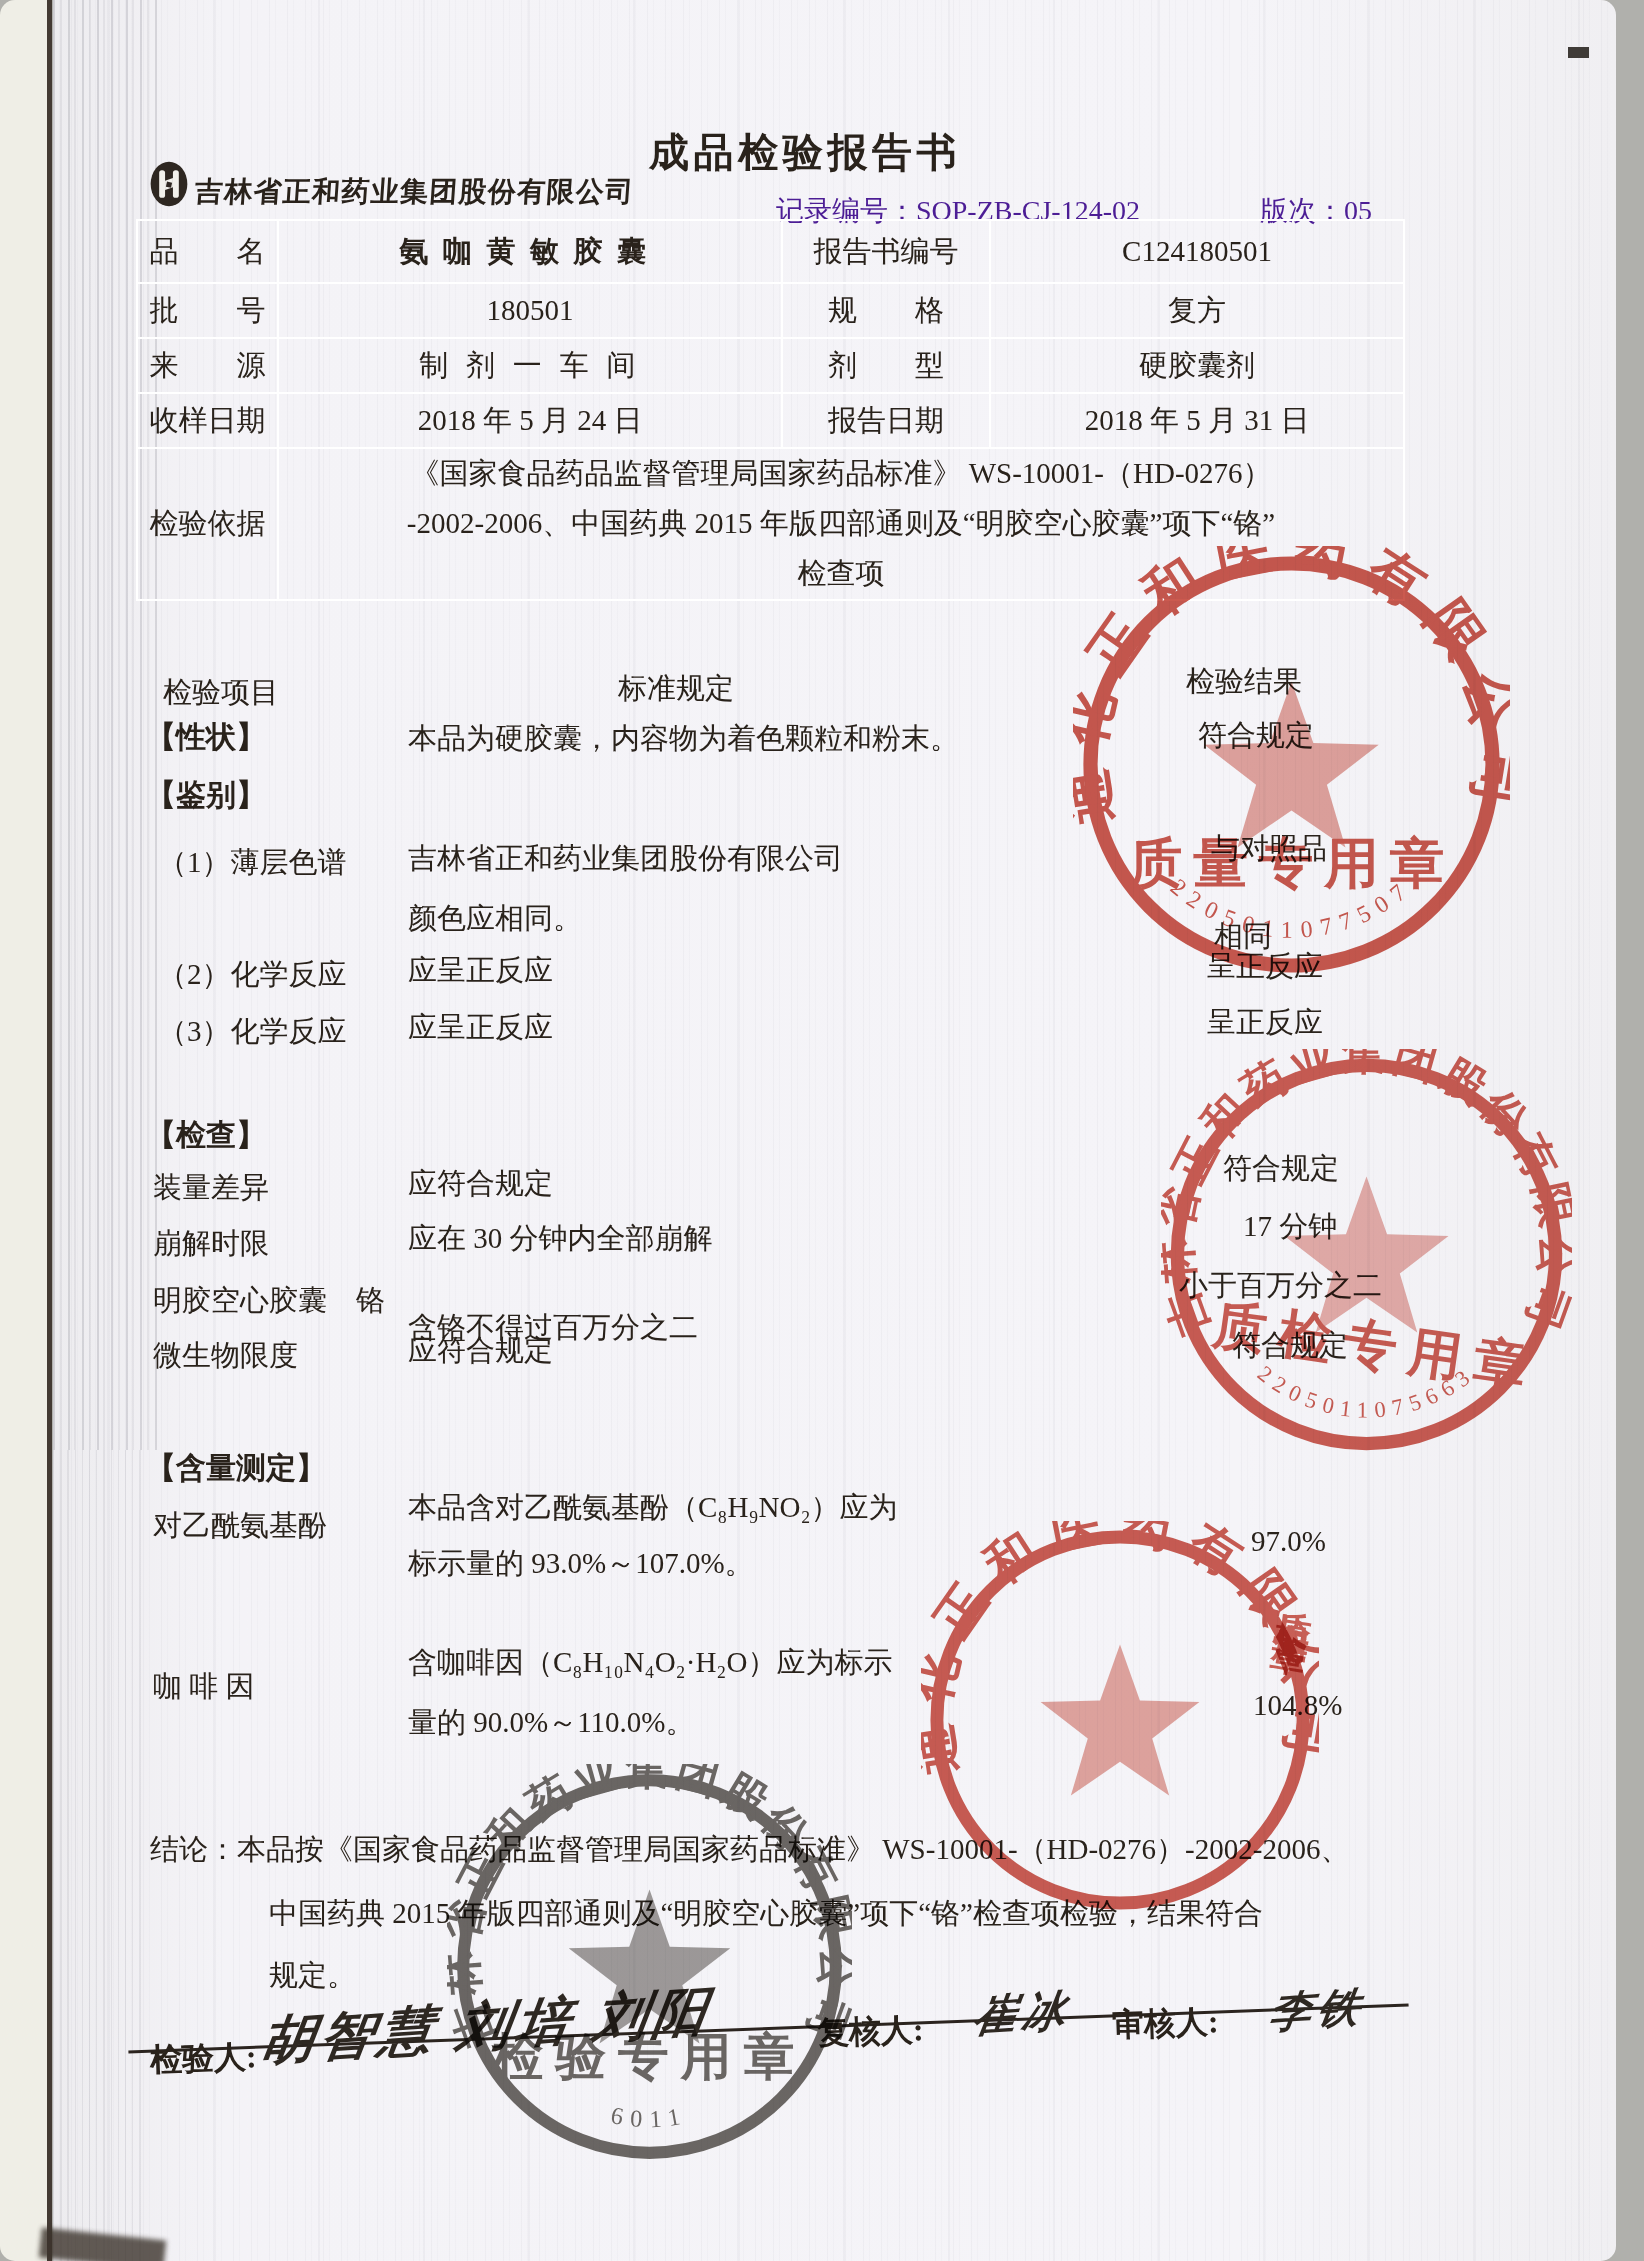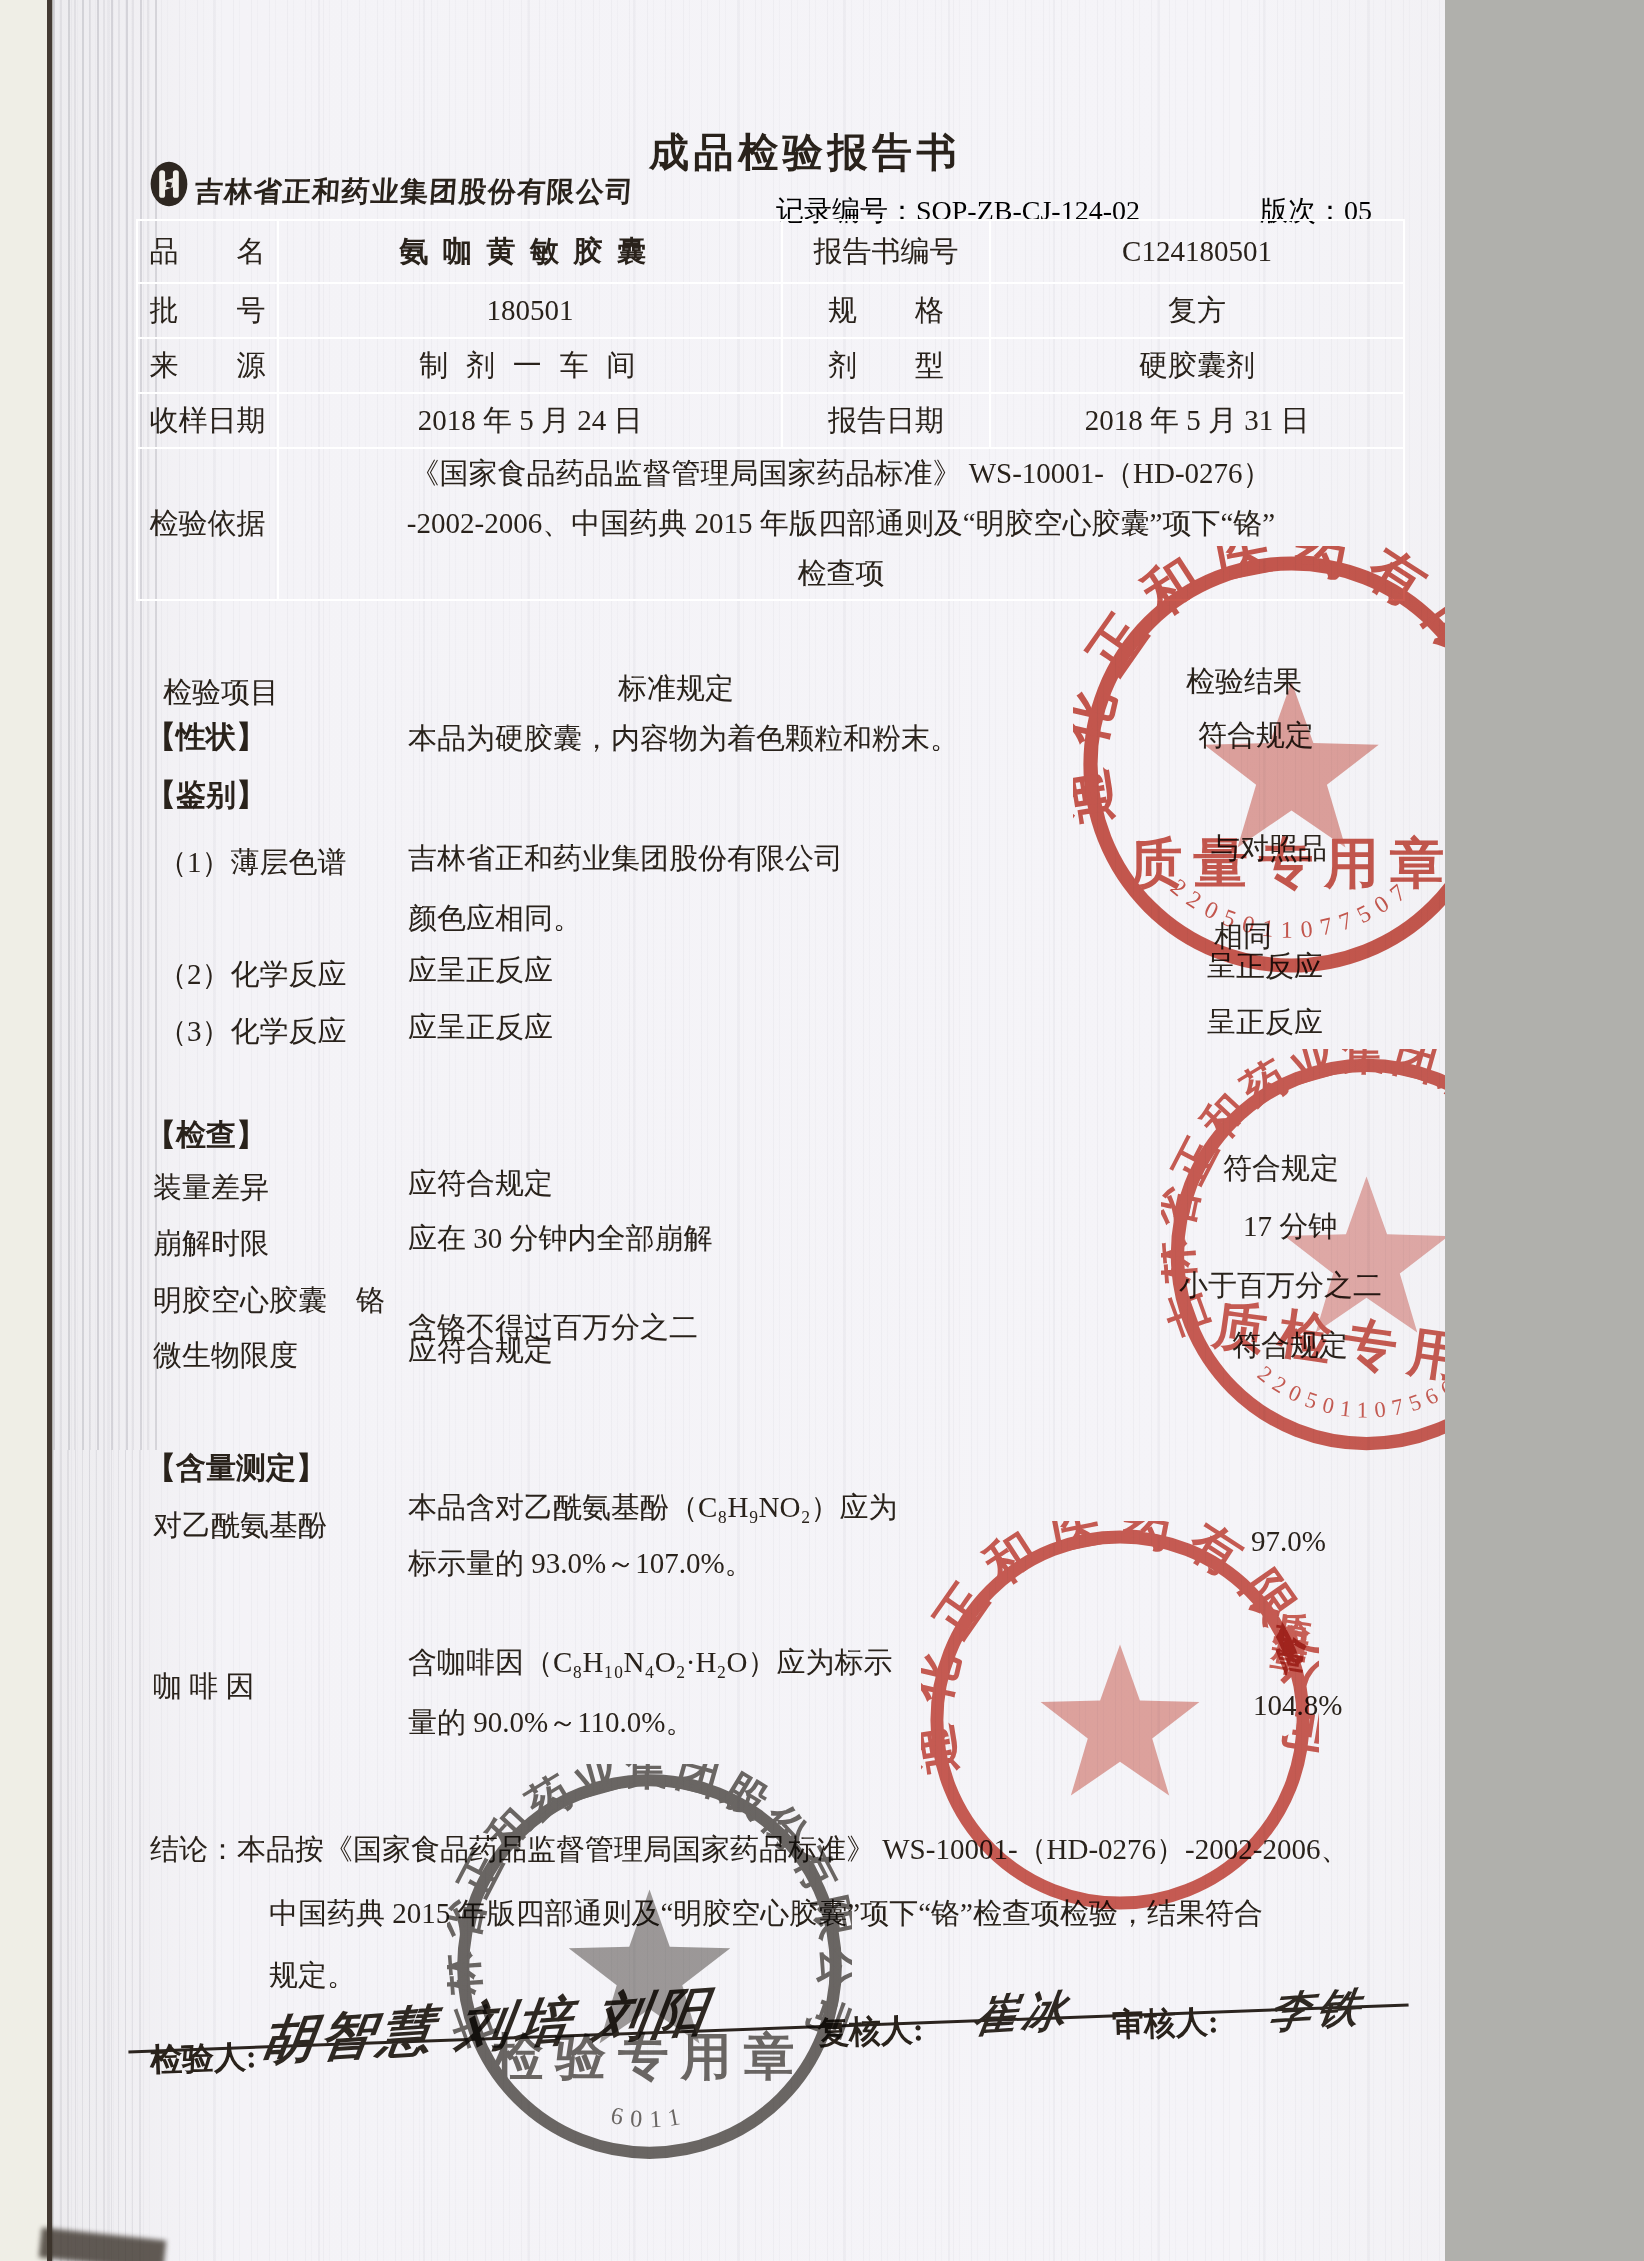--- a/index.html
+++ b/index.html
@@ -1,17 +1,17 @@
 <!DOCTYPE html>
 <html style="font-size:10.5px"><head>
 <meta charset="utf-8">
 <style>
   html,body{margin:0;padding:0;}
   body{width:1645px;height:2261px;background:#b0b0ac;font-family:"Liberation Serif","DejaVu Serif",serif;}
-  #stage{position:relative;width:1445px;height:2261px;overflow:hidden;}
+  #stage{position:relative;width:1616px;height:2261px;overflow:hidden;border-radius:15px;}
   
   .left-strip{position:absolute;left:0;top:0;width:47px;height:2261px;background:#efeee6;}
   .left-edge-line{position:absolute;left:47px;top:0;width:5.3px;height:2261px;background:#433a33;}
   
   .paper{position:absolute;left:53px;top:0;width:1565px;height:2261px;
     background:linear-gradient(90deg,#edecef 0px,#f4f3f7 171px,#f5f4f8 1186px,#f0eff2 1565px);}
   .right-strip{position:absolute;left:1618px;top:0;width:27px;height:2261px;
     background:linear-gradient(90deg,#8f908c,#b7b7b3);}
   
   .streaks{position:absolute;left:53px;top:0;width:1565px;height:2261px;pointer-events:none;
@@ -74,21 +74,21 @@
     <svg width="38" height="46" viewBox="0 0 58 70">
       <ellipse cx="29" cy="35" rx="28" ry="34" fill="#2e2721"></ellipse>
       <rect x="14" y="14" width="9" height="42" rx="4" fill="#f2f1ec"></rect>
       <rect x="35" y="14" width="9" height="42" rx="4" fill="#f2f1ec"></rect>
       <path d="M23 30 L35 26 L35 40 L23 44 Z" fill="#f2f1ec"></path>
       <rect x="25" y="32" width="8" height="8" fill="#2e2721" transform="rotate(12 29 36)"></rect>
     </svg>
   </div>
   <div class="txt company" style="left:195px;top:173px;">吉林省正和药业集团股份有限公司</div>
 
-  <div class="recline" style="position:absolute;left:776px;top:192px;width:596px;justify-content:space-between;color:#000000;font-family:Liberation Serif, serif;">
+  <div class="recline" style="position:absolute;left:776px;top:192px;width:596px;justify-content:space-between;color:#4c1d95;font-family:Liberation Serif, serif;">
     <span>记录编号：SOP-ZB-CJ-124-02</span>
     <span>版次：05</span>
   </div>
 
   <table class="info">
     <colgroup>
         <col style="width:141px">
         <col style="width:504px">
         <col style="width:208px">
         <col style="width:414px">

